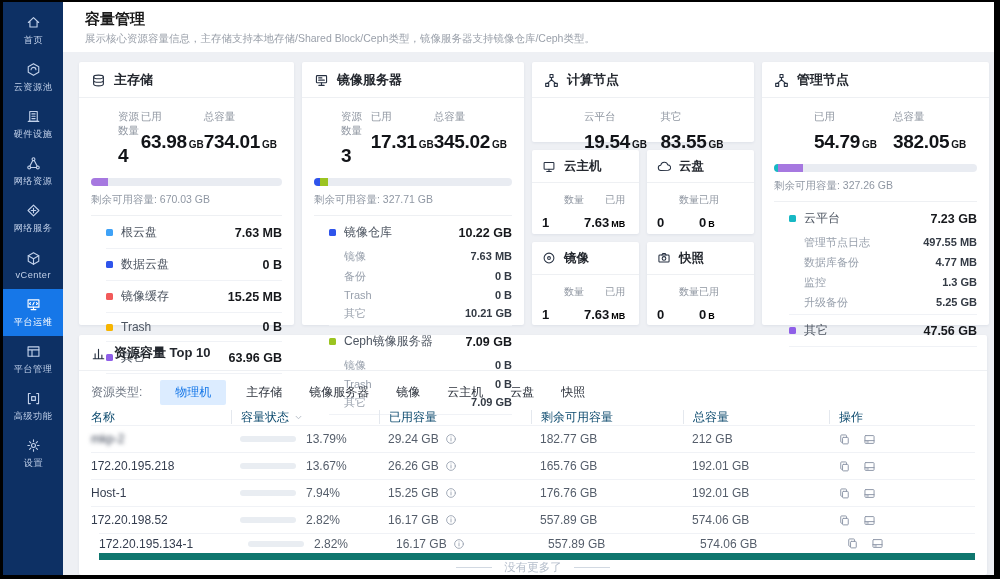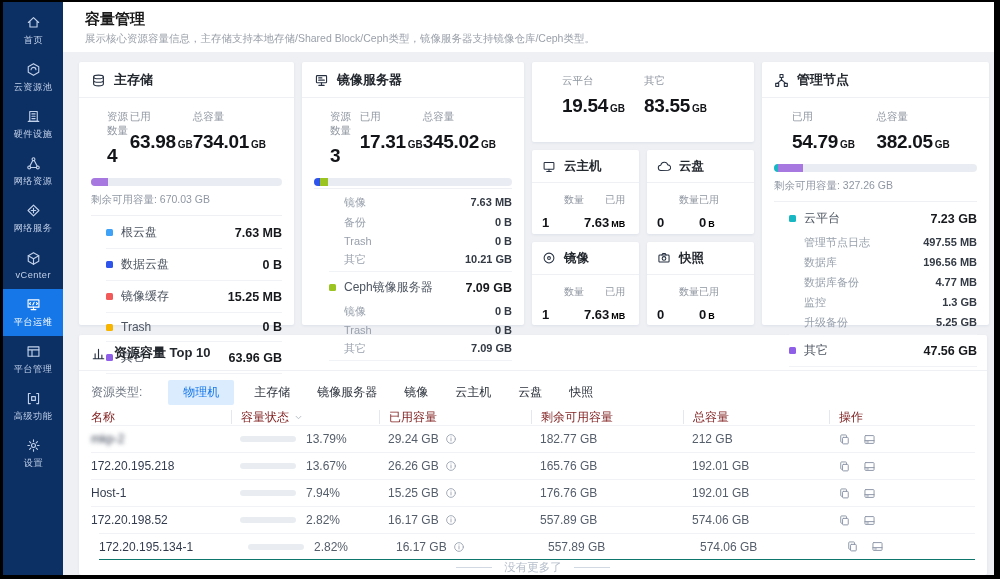--- a/index.html
+++ b/index.html
@@ -23,21 +23,21 @@
   .content { flex:1; padding:10px 7px 0 16px; }
 
   .cards-row { display:flex; gap:8px; height:263px; }
   .card { background:#fff; border-radius:2px; box-shadow:0 1px 3px rgba(20,40,90,.07); }
   .card-header { display:flex; align-items:center; gap:8px; padding:9px 12px 8px; border-bottom:1px solid #eef0f3; font-size:13px; font-weight:700; color:#23272e; }
   .card-header .icon { color:#273142; }
 
   .col { display:flex; flex-direction:column; }
   .col1 { flex:0 0 215px; } .col2 { flex:0 0 222px; } .col3 { flex:0 0 222px; } .col4 { flex:0 0 227px; }
 
-  .stats { display:flex; padding:12px 28px 0; }
+  .stats { display:flex; padding:12px 17px 0;margin-left:22px; }
   .stat { flex:1; }
   .stat-label { font-size:10.5px; color:#8f96a1; margin-bottom:7px; }
   .stat-num { font-size:19px; font-weight:800; color:#121418; letter-spacing:-.3px; }
   .stat-unit { font-size:10px; font-weight:800; color:#121418; margin-left:2px; }
   .stats.indent { padding-left:30px; }
 
   .pbar { margin:11px 12px 0; height:8px; border-radius:4px; background:#e9ecf2; display:flex; overflow:hidden; }
   .pbar .seg { height:100%; }
   .remaining { padding:7px 12px 6px; font-size:10.5px; color:#8f97a3; }
   .hdiv { height:1px; background:#eef0f3; margin:2px 12px 0; }
@@ -59,30 +59,30 @@
   .mini-card .card-header { font-size:12.5px; padding:8px 10px 7px; }
   .mini-stats { display:flex; padding:10px 10px 0; }
   .mini-stat-label { font-size:10px; color:#8f96a1; margin-bottom:6px;text-align:right; }
   .mini-num { font-size:13px; font-weight:800; color:#121418; }
   .mini-unit { font-size:9px; font-weight:800; margin-left:2px; }
   .mini-stat.first { flex:0 0 42px; }
 
   
   .top10 { margin-top:10px; height:240px; display:flex; flex-direction:column; }
   .filter-row { display:flex; align-items:center; padding:9px 12px 4px; }
-  .filter-label { font-size:12px; color:#6d7582; margin-right:26px; }
+  .filter-label { font-size:12px; color:#6d7582; margin-right:18px; }
   .tab { font-size:12px; color:#2b313b; margin-right:27px; cursor:pointer; padding:4px 0; }
   .tab.active { background:#dcecff; color:#1677e8; padding:4px 15px; border-radius:2px; margin-right:20px; }
   .tgrid { display:grid; grid-template-columns:140px 148px 152px 152px 146px 1fr; align-items:center; margin:0 12px; }
   .thead { height:30px; }
-  .th { display:flex; align-items:center; font-size:12px; color:#7f1d1d; height:14px; }
+  .th { display:flex; align-items:center; font-size:12px; color:#0c4a6e; height:14px; }
   .th + .th { border-left:1px solid #e4e8ee; padding-left:9px; }
   .th .caret { margin-left:4px; color:#aab2be; }
   .trow { height:27px; border-top:1px solid #f0f2f6; font-size:12px; color:#555e6b; }
-  .trow:last-child { border-bottom:1px solid #0f766e;margin-left:20px; }
+  .trow:last-child { border-bottom:7px solid #0f766e;margin-left:20px; }
   .td { display:flex; align-items:center; }
   .td + .td { padding-left:9px; }
   .td.name { color:#333c4e; }
   .blurred { filter:blur(2px); color:#7d8aa0; }
   .minibar { width:56px; height:6px; border-radius:3px; background:#e9edf2; overflow:hidden; margin-right:10px; flex:none; }
   .minibar .fill { height:100%; background:#1890ff; border-radius:3px; }
   .info { color:#9aa3b1; margin-left:6px; cursor:pointer; }
   .op { color:#8d96a8; margin-right:12px; cursor:pointer; }
   .tfoot { flex:1; display:flex; align-items:center; justify-content:center; gap:12px; }
   .tfoot .line { width:36px; height:1px; background:#d2d9e2; }
@@ -296,23 +296,31 @@
                 </div>
                 <div class="stat">
                   <div class="stat-label">总容量</div>
                   <div><span class="stat-num">345.02</span><span class="stat-unit">GB</span></div>
                 </div>
               </div>
             <div class="pbar" id="imgsrv-bar">
                 <div class="seg" style="width: 3%; background: rgb(47, 84, 235);"></div>
                 <div class="seg" style="width: 4%; background: rgb(155, 196, 33);"></div>
               </div>
+            <div class="remaining">剩余可用容量: 327.71 GB</div>
             <div class="hdiv"></div>
             <div class="legend" id="imgsrv-legend">
                 <div class="lgroup">
+                  <div class="lrow">
+                    <div class="lrow-left">
+                      <span class="dot" style="background: rgb(47, 84, 235);"></span>
+                      <span class="lab">镜像仓库</span>
+                    </div>
+                    <span class="val">10.22 GB</span>
+                  </div>
                   <div class="crow">
                     <span class="lab">镜像</span>
                     <span class="val">7.63 MB</span>
                   </div>
                   <div class="crow">
                     <span class="lab">备份</span>
                     <span class="val">0 B</span>
                   </div>
                   <div class="crow">
                     <span class="lab">Trash</span>
@@ -342,20 +350,31 @@
                   <div class="crow">
                     <span class="lab">其它</span>
                     <span class="val">7.09 GB</span>
                   </div>
                 </div>
               </div>
           </section>
 
           <div class="col col3">
             <section class="card compute">
+              <div class="card-header">
+                <span class="icon">
+                    <svg width="15" height="15" viewBox="0 0 16 16" fill="none" stroke="currentColor" stroke-width="1.2" stroke-linecap="round" stroke-linejoin="round">
+                      <rect x="6.4" y="1.6" width="3.2" height="3.2"></rect>
+                      <rect x="1.8" y="11" width="3.2" height="3.2"></rect>
+                      <rect x="11" y="11" width="3.2" height="3.2"></rect>
+                      <path d="M8 4.8v2.4M8 7.2 3.6 11M8 7.2l4.4 3.8"></path>
+                    </svg>
+                  </span>
+                <span>计算节点</span>
+              </div>
               <div class="stats indent" id="compute-stats">
                   <div class="stat">
                     <div class="stat-label">云平台</div>
                     <div><span class="stat-num">19.54</span><span class="stat-unit">GB</span></div>
                   </div>
                   <div class="stat">
                     <div class="stat-label">其它</div>
                     <div><span class="stat-num">83.55</span><span class="stat-unit">GB</span></div>
                   </div>
                 </div>
@@ -481,24 +500,20 @@
                   <div class="lrow">
                     <div class="lrow-left">
                       <span class="dot" style="background: rgb(23, 184, 196);"></span>
                       <span class="lab">云平台</span>
                     </div>
                     <span class="val">7.23 GB</span>
                   </div>
                   <div class="crow">
                     <span class="lab">管理节点日志</span>
                     <span class="val">497.55 MB</span>
-                  </div>
-                  <div class="crow">
-                    <span class="lab">数据库</span>
-                    <span class="val">196.56 MB</span>
                   </div>
                   <div class="crow">
                     <span class="lab">数据库备份</span>
                     <span class="val">4.77 MB</span>
                   </div>
                   <div class="crow">
                     <span class="lab">监控</span>
                     <span class="val">1.3 GB</span>
                   </div>
                   <div class="crow">

